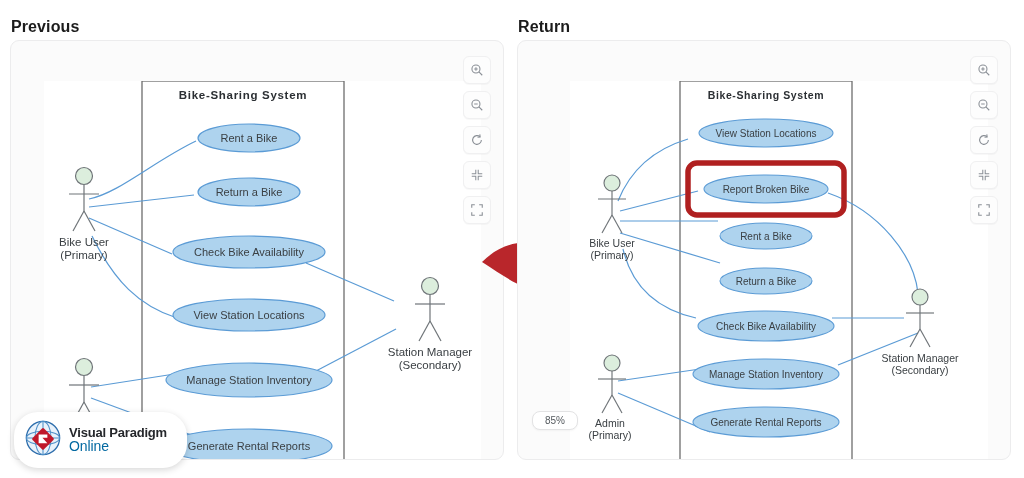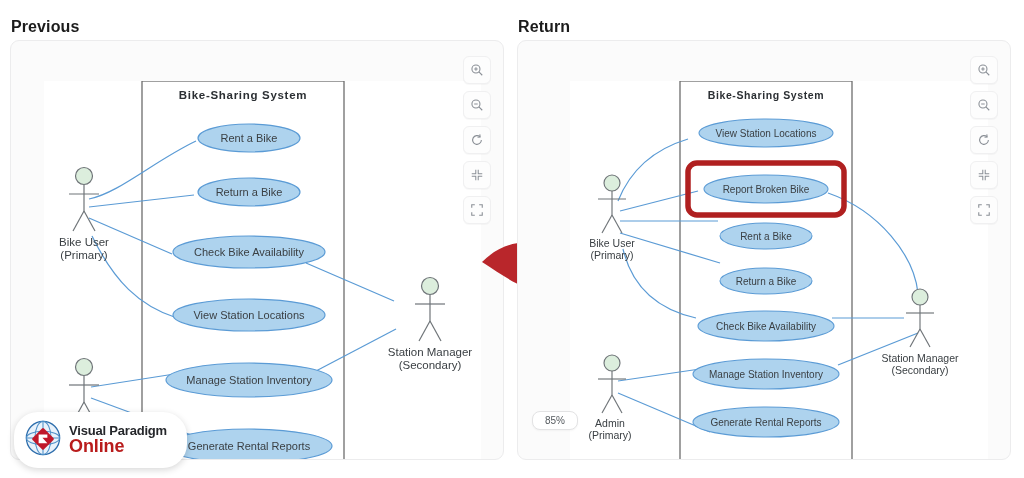--- a/index.html
+++ b/index.html
@@ -74,21 +74,21 @@
   .watermark{
     position:absolute;
     display:flex;align-items:center;gap:7px;
     background:#ffffff;
     border-radius:24px;
     padding:7px 20px 7px 10px;
     box-shadow:0 2px 7px rgba(0,0,0,.16);
   }
   .wm-text{display:flex;flex-direction:column;line-height:1.02;}
   .wm-t1{font-size:13px;font-weight:700;color:#25272b;letter-spacing:-.2px;}
-  .wm-t2{font-size:18px;font-weight:700;color:#b91c1c;letter-spacing:-.1px;}
+  .wm-t2{font-size:14px;font-weight:400;color:#0369a1;letter-spacing:-.1px;}
 </style>
 </head>
 <body>
 
 <div class="root">
 
   <div class="panel-label" style="left:11px;top:18px;">Previous</div>
 
   <div class="panel" style="left:10px;top:40px;width:492px;height:418px;">
 

